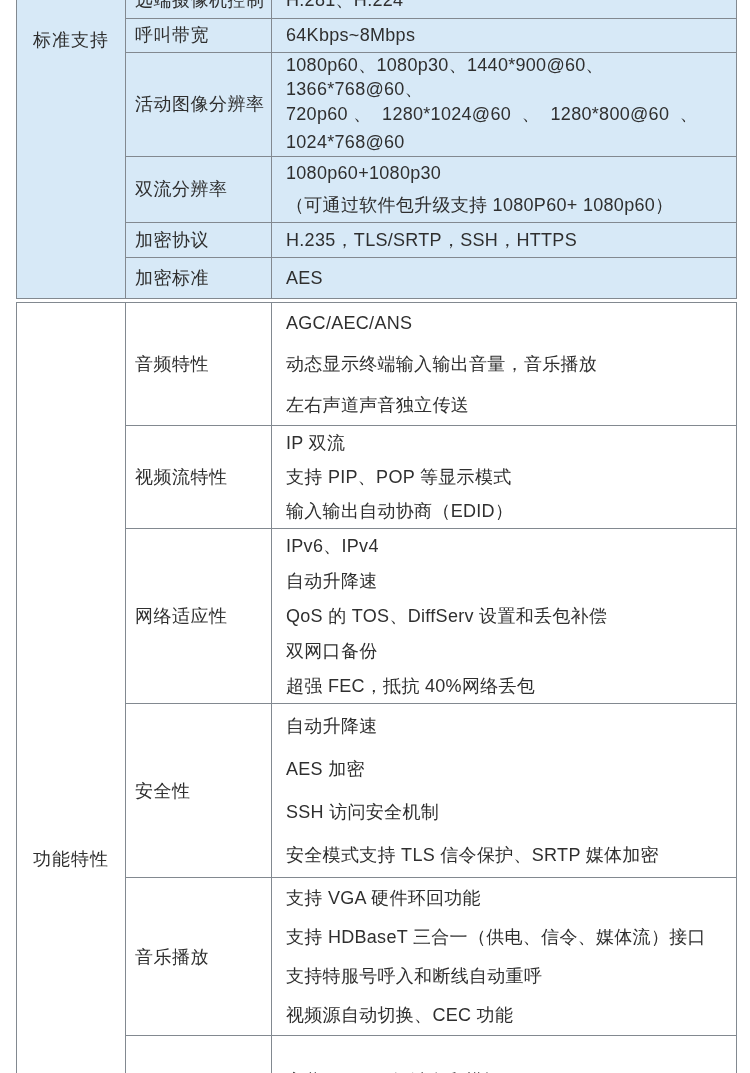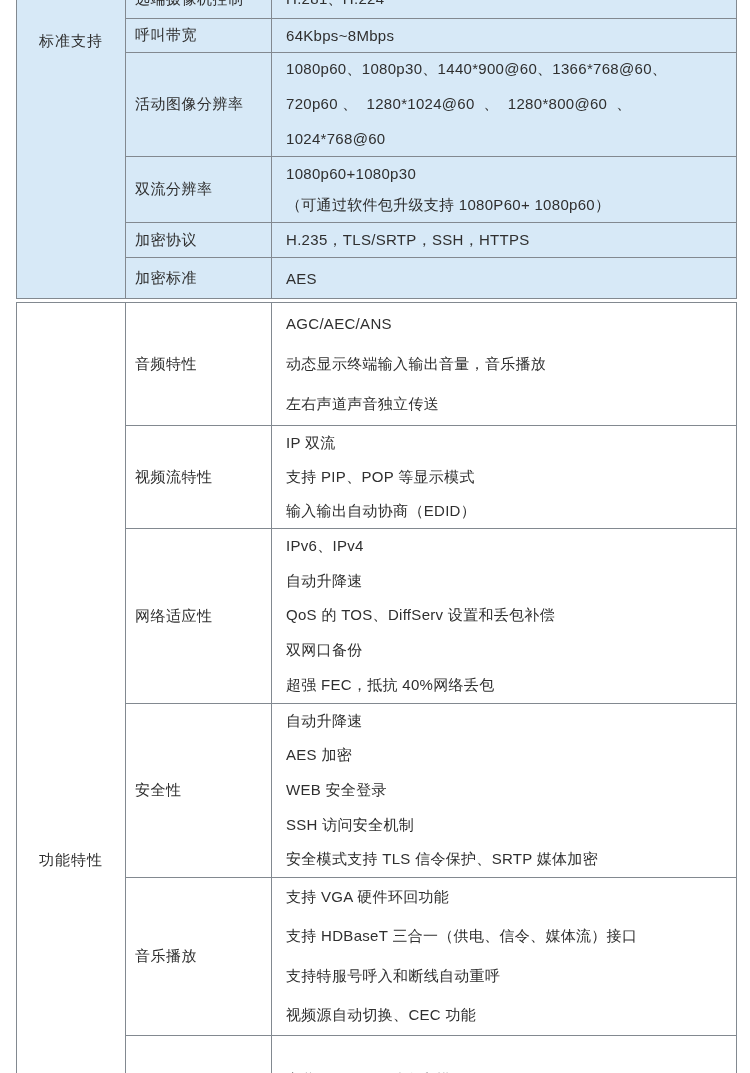--- a/index.html
+++ b/index.html
@@ -4,21 +4,21 @@
 <style>
   * { margin: 0; padding: 0; box-sizing: border-box; }
   html, body { background: #ffffff; }
   .page {
     position: relative;
     width: 750px;
     height: 1073px;
     background: #ffffff;
     overflow: hidden;
     font-family: "Liberation Sans", "DejaVu Sans", sans-serif;
-    font-size: 15px;
+    font-size: 18px;
     color: var(--text, #2f2f2f);
   }
   .section {
     position: absolute;
     left: 16px;
     width: 721px;
     display: flex;
     border-left: 1px solid var(--bd);
     border-right: 1px solid var(--bd);
   }
@@ -169,21 +169,20 @@
               <div class="value-line">超强 FEC，抵抗 40%网络丢包</div>
             </div>
           </div>
           <div class="row" style="height: 174px;">
             <div class="param-cell">
               <span>安全性</span>
             </div>
             <div class="value-cell">
               <div class="value-line">自动升降速</div>
               <div class="value-line">AES 加密</div>
-              <div class="value-line">WEB 安全登录</div>
               <div class="value-line">SSH 访问安全机制</div>
               <div class="value-line">安全模式支持 TLS 信令保护、SRTP 媒体加密</div>
             </div>
           </div>
           <div class="row" style="height: 158px;">
             <div class="param-cell">
               <span>音乐播放</span>
             </div>
             <div class="value-cell">
               <div class="value-line">支持 VGA 硬件环回功能</div>

